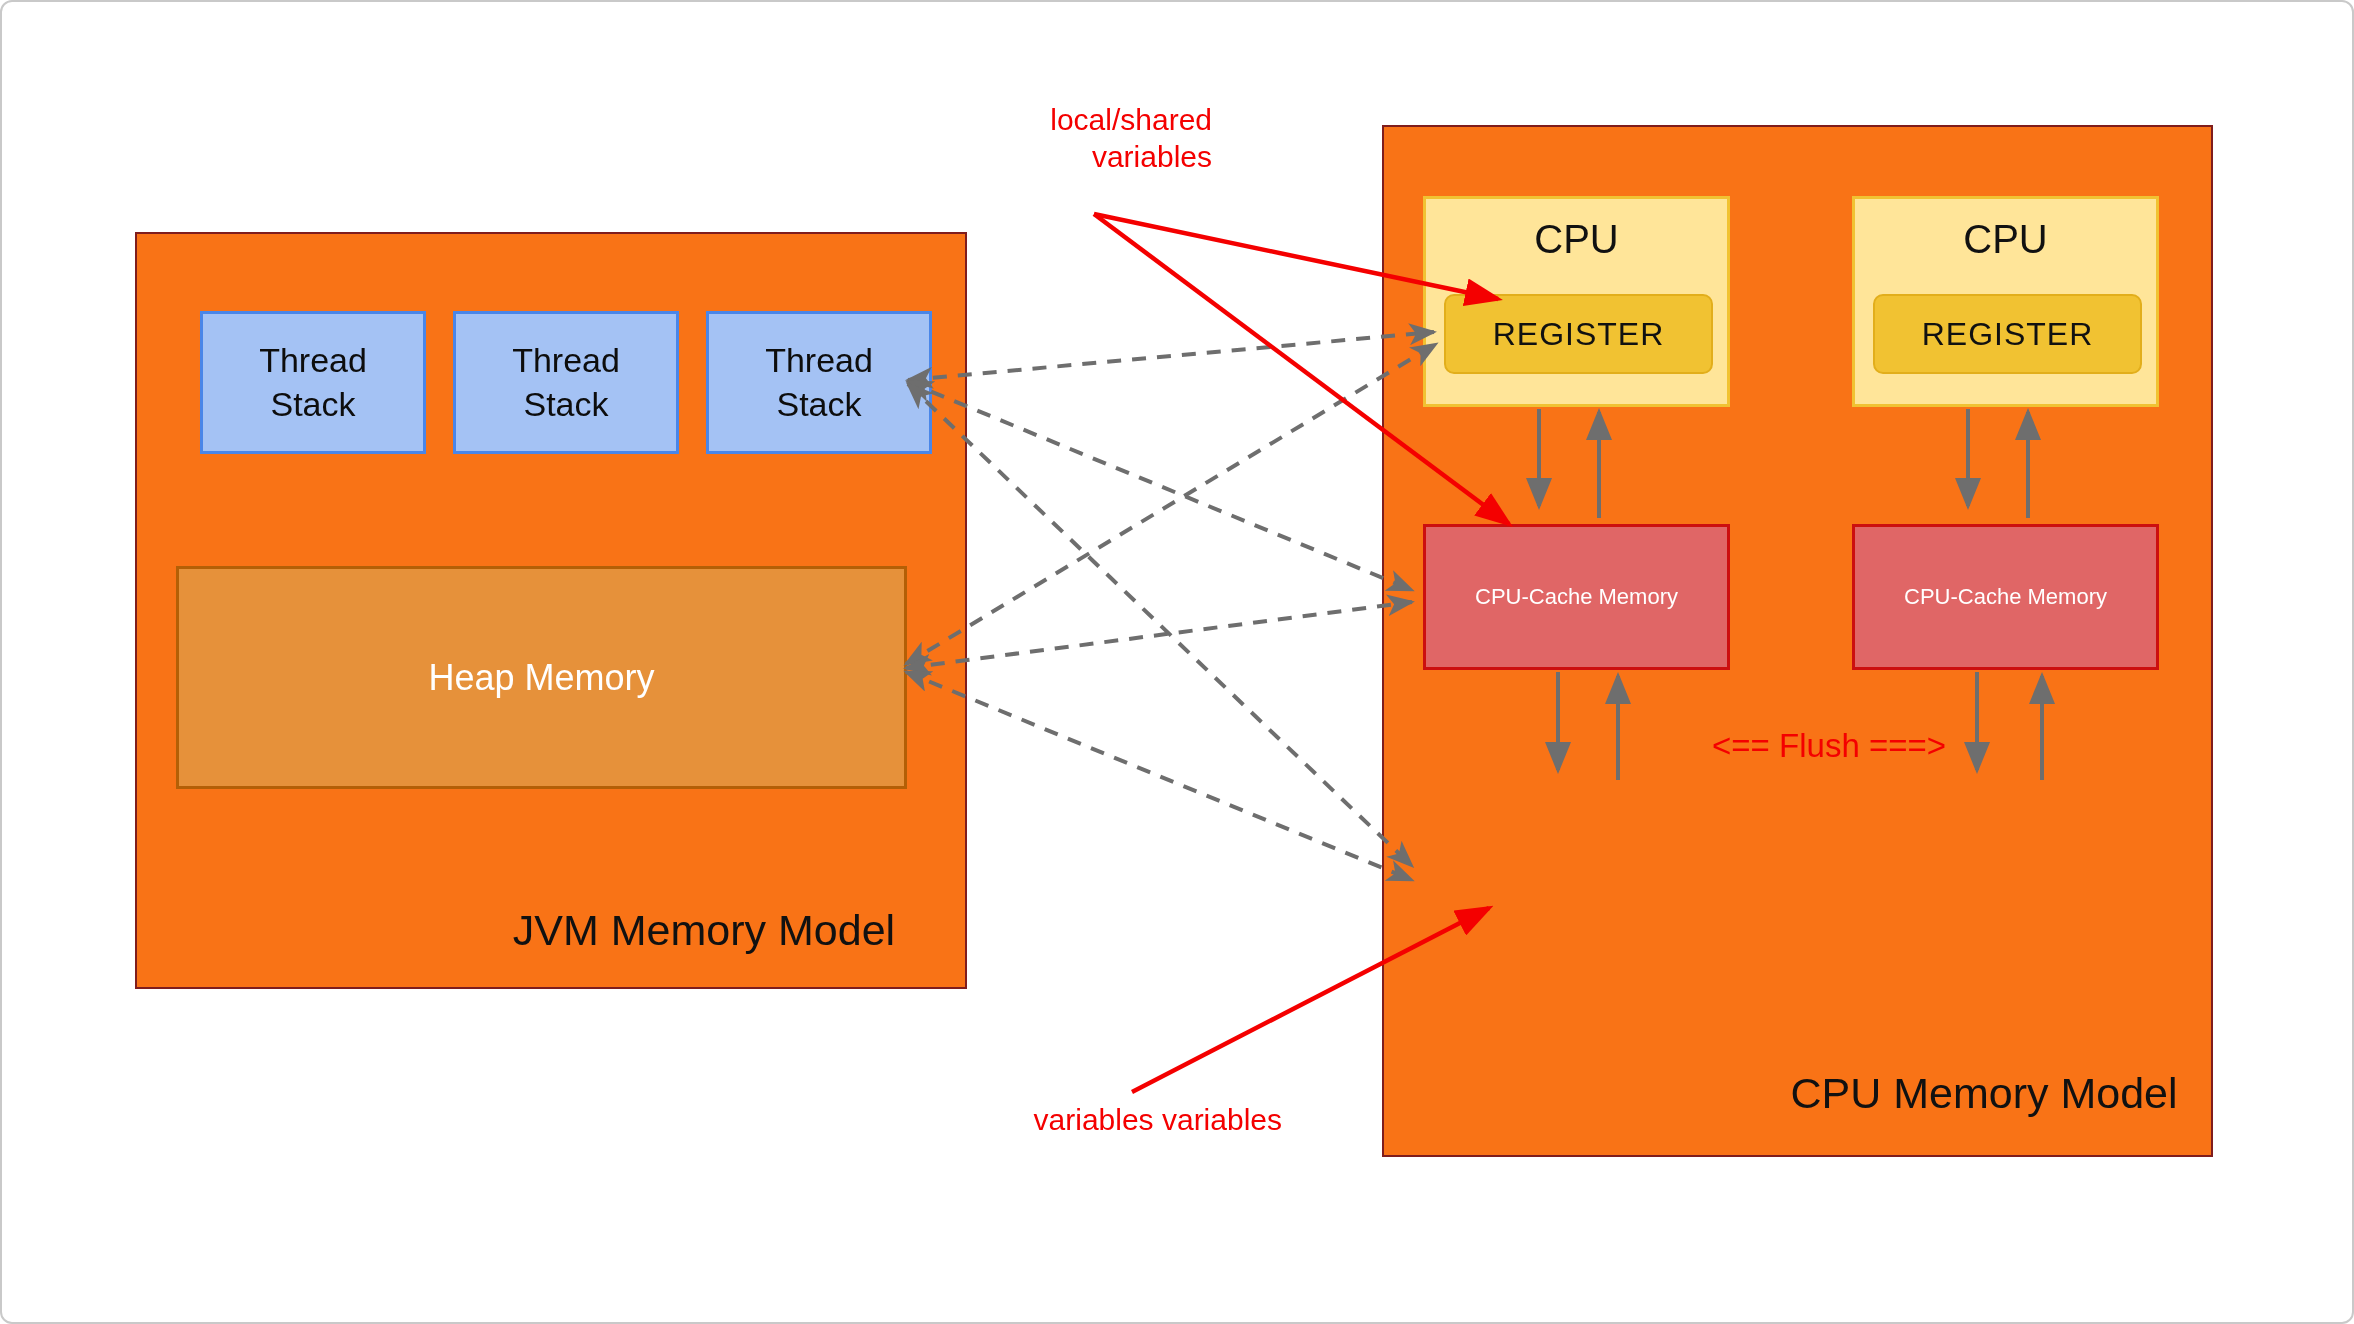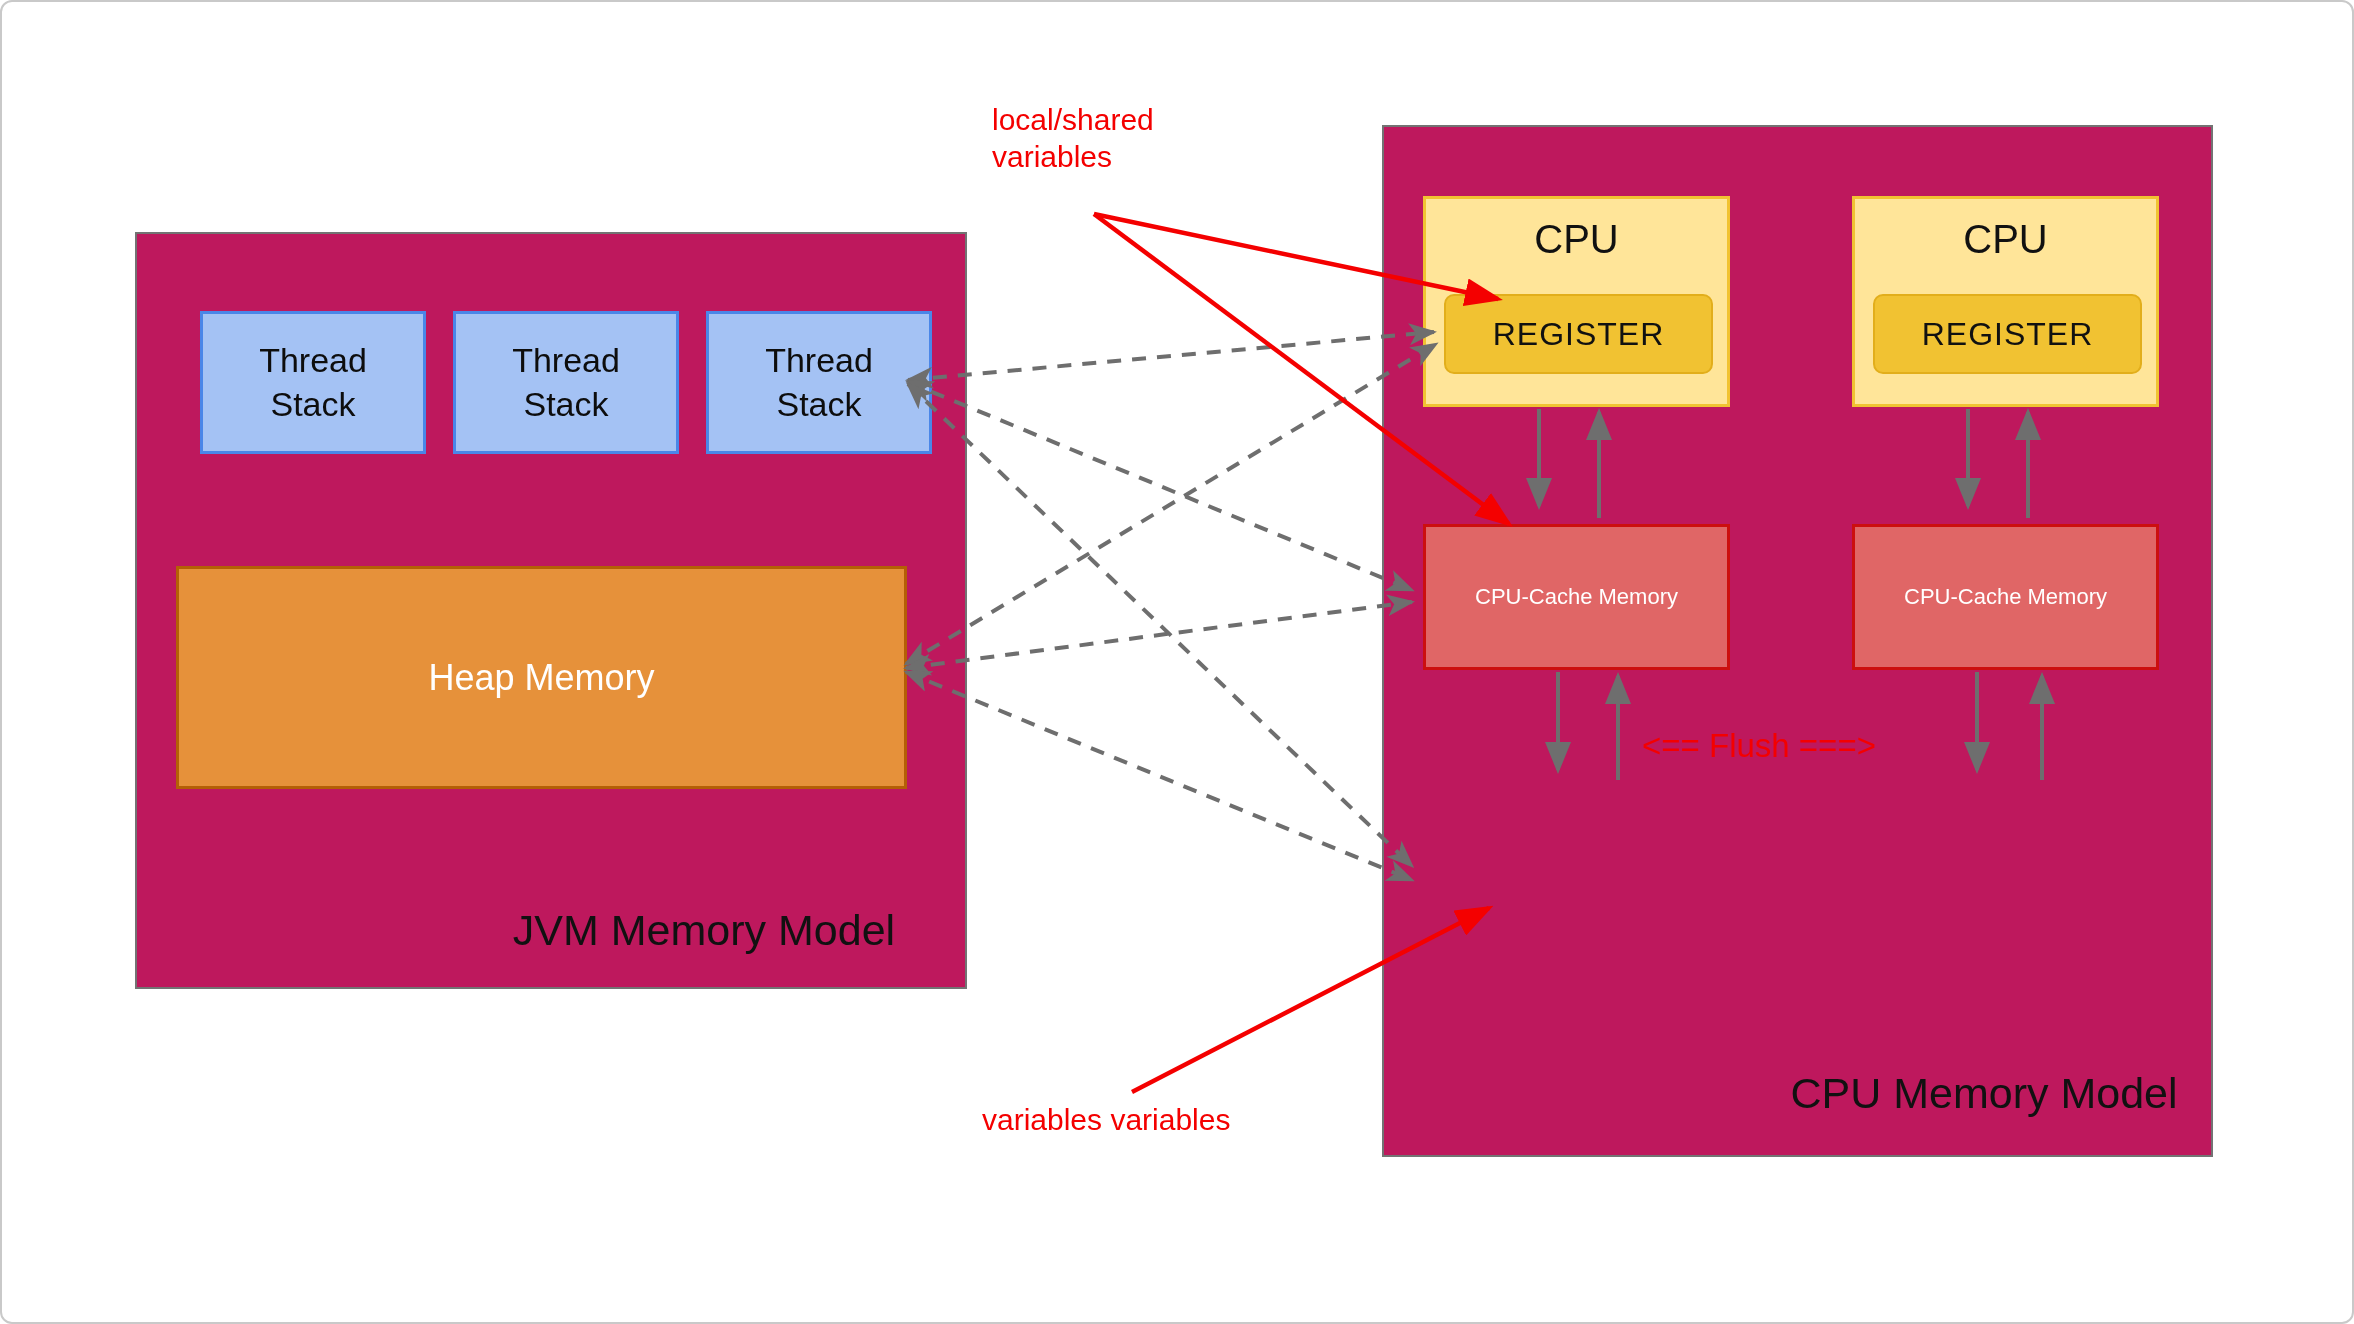--- a/index.html
+++ b/index.html
@@ -8,22 +8,22 @@
     position:relative;
     width:2354px;height:1324px;
     background:#ffffff;
     border:2px solid #c9c9c9;
     border-radius:12px;
     box-sizing:border-box;
     overflow:hidden;
   }
   .group{
     position:absolute;
-    background:#be185d;
-    border:2px solid #737373;
+    background:#f97316;
+    border:2px solid #7f1d1d;
     box-sizing:border-box;
   }
   .jvm-group{left:133px;top:230px;width:832px;height:757px;}
   .cpu-group{left:1380px;top:123px;width:831px;height:1032px;}
   .box{
     position:absolute;
     box-sizing:border-box;
     display:flex;align-items:center;justify-content:center;
     text-align:center;
   }
@@ -70,21 +70,21 @@
     position:absolute;
     font-size:43px;color:#111111;
     text-align:center;
   }
   .jvm-title{left:307px;top:672px;width:520px;}
   .cpu-title{left:350px;top:942px;width:500px;}
   .annotation{
     position:absolute;
     color:#f40000;
     font-size:30px;
-    text-align:left;
+    text-align:right;
     line-height:1.23;
   }
   .ann-local{left:990px;top:100px;width:220px;}
   .ann-volatile{left:980px;top:1100px;width:300px;white-space:nowrap;}
   .ann-flush{left:1640px;top:724px;width:304px;font-size:33px;white-space:nowrap;}
   .arrow-layer{
     position:absolute;left:0;top:0;width:2354px;height:1324px;
     pointer-events:none;
   }
 </style>

